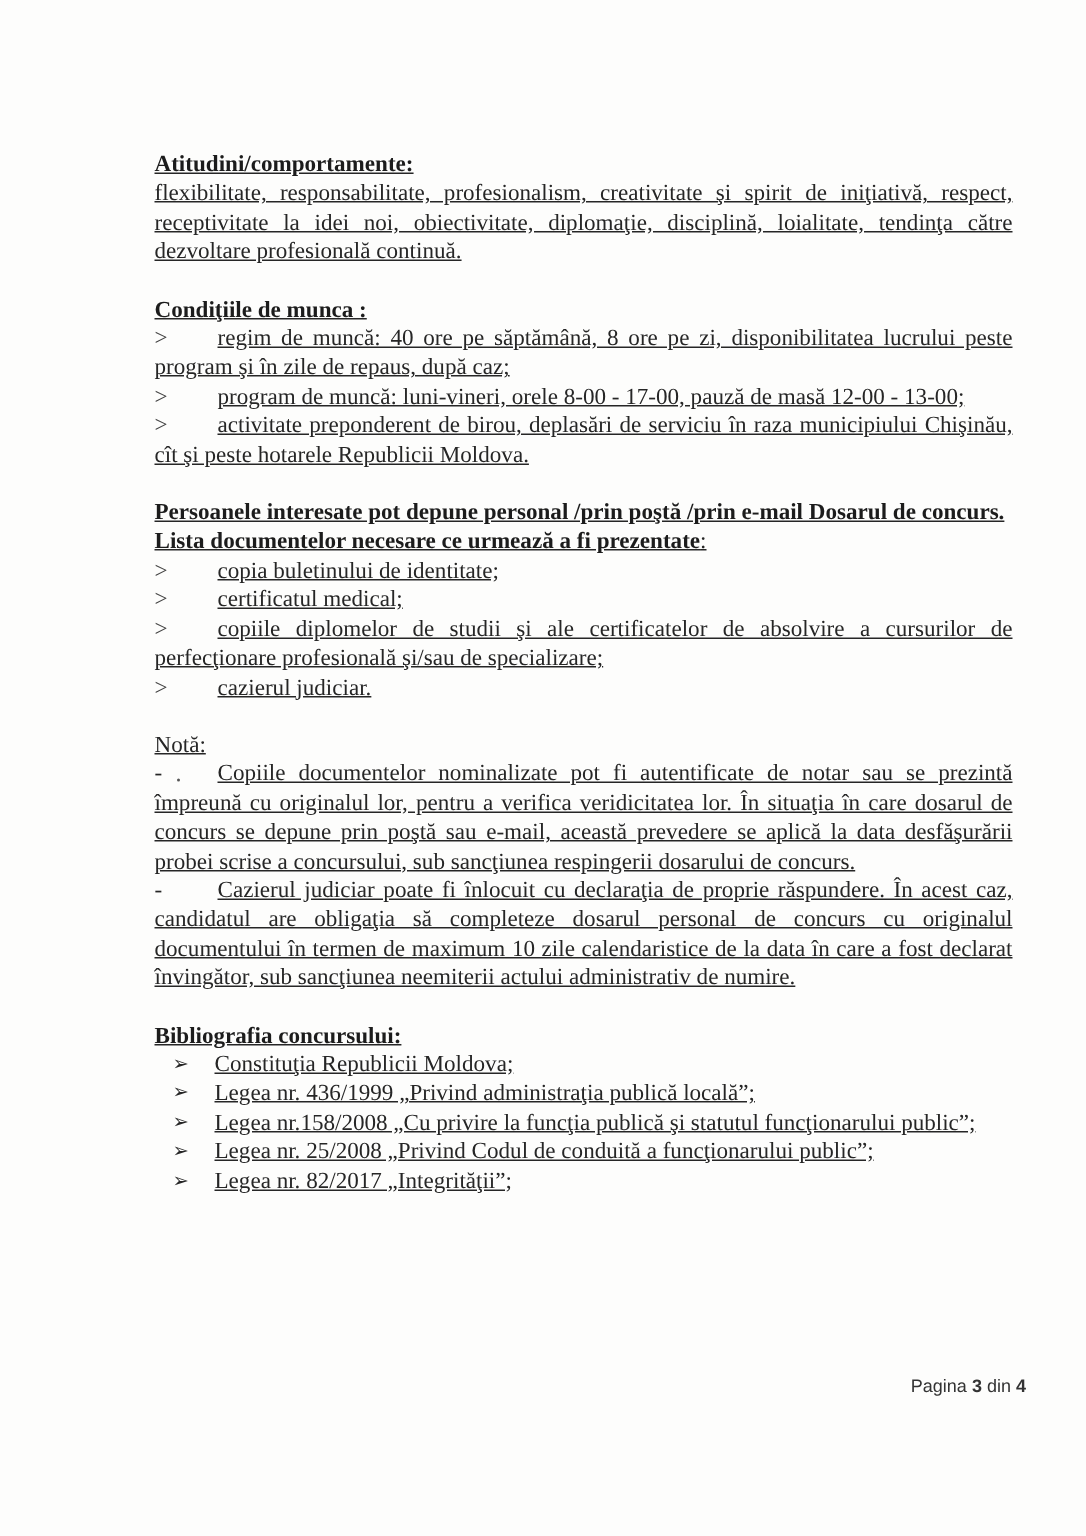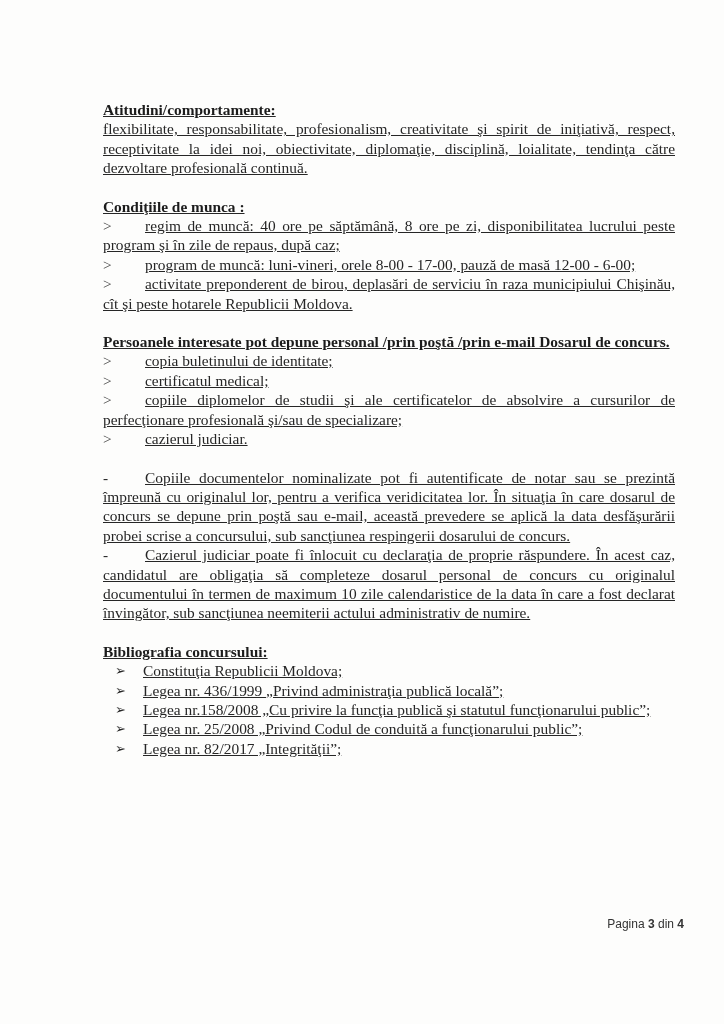--- a/index.html
+++ b/index.html
@@ -33,37 +33,39 @@
   <div class="block">
     <div class="heading">Atitudini/comportamente:</div>
     <div class="justify">flexibilitate, responsabilitate, profesionalism, creativitate şi spirit de iniţiativă, respect, receptivitate la idei noi, obiectivitate, diplomaţie, disciplină, loialitate, tendinţa către dezvoltare profesională continuă.</div>
   </div>
 
   <div class="gap"></div>
 
   <div class="block">
     <div class="heading">Condiţiile de munca :</div>
     <div class="row"><span class="marker">&gt;</span><span>regim de muncă: 40 ore pe săptămână, 8 ore pe zi, disponibilitatea lucrului peste program şi în zile de repaus, după caz;</span></div>
-    <div class="row"><span class="marker">&gt;</span><span>program de muncă: luni-vineri, orele 8-00 - 17-00, pauză de masă 12-00 - 6-00;</span></div>
+    <div class="row"><span class="marker">&gt;</span><span>program de muncă: luni-vineri, orele 8-00 - 17-00, pauză de masă 12-00 - 13-00;</span></div>
     <div class="row"><span class="marker">&gt;</span><span>activitate preponderent de birou, deplasări de serviciu în raza municipiului Chişinău, cît şi peste hotarele Republicii Moldova.</span></div>
   </div>
 
   <div class="gap"></div>
 
   <div class="block">
     <div class="heading justify">Persoanele interesate pot depune personal /prin poştă /prin e-mail Dosarul de concurs.</div>
+    <div><span class="heading">Lista documentelor necesare ce urmează a fi prezentate</span><span>:</span></div>
     <div class="row"><span class="marker">&gt;</span><span>copia buletinului de identitate;</span></div>
     <div class="row"><span class="marker">&gt;</span><span>certificatul medical;</span></div>
     <div class="row"><span class="marker">&gt;</span><span>copiile diplomelor de studii şi ale certificatelor de absolvire a cursurilor de perfecţionare profesională şi/sau de specializare;</span></div>
     <div class="row"><span class="marker">&gt;</span><span>cazierul judiciar.</span></div>
   </div>
 
   <div class="gap"></div>
 
   <div class="block">
+    <div>Notă:</div>
     <div class="row note-row"><span class="dash">-</span><span>Copiile documentelor nominalizate pot fi autentificate de notar sau se prezintă împreună cu originalul lor, pentru a verifica veridicitatea lor. În situaţia în care dosarul de concurs se depune prin poştă sau e-mail, această prevedere se aplică la data desfăşurării probei scrise a concursului, sub sancţiunea respingerii dosarului de concurs.</span></div>
     <div class="row note-row"><span class="dash">-</span><span>Cazierul judiciar poate fi înlocuit cu declaraţia de proprie răspundere. În acest caz, candidatul are obligaţia să completeze dosarul personal de concurs cu originalul documentului în termen de maximum 10 zile calendaristice de la data în care a fost declarat învingător, sub sancţiunea neemiterii actului administrativ de numire.</span></div>
   </div>
 
   <div class="gap"></div>
 
   <div class="block">
     <div class="heading">Bibliografia concursului:</div>
     <ul class="bib-list">
       <li><span class="arrow">➢</span><span>Constituţia Republicii Moldova;</span></li>

